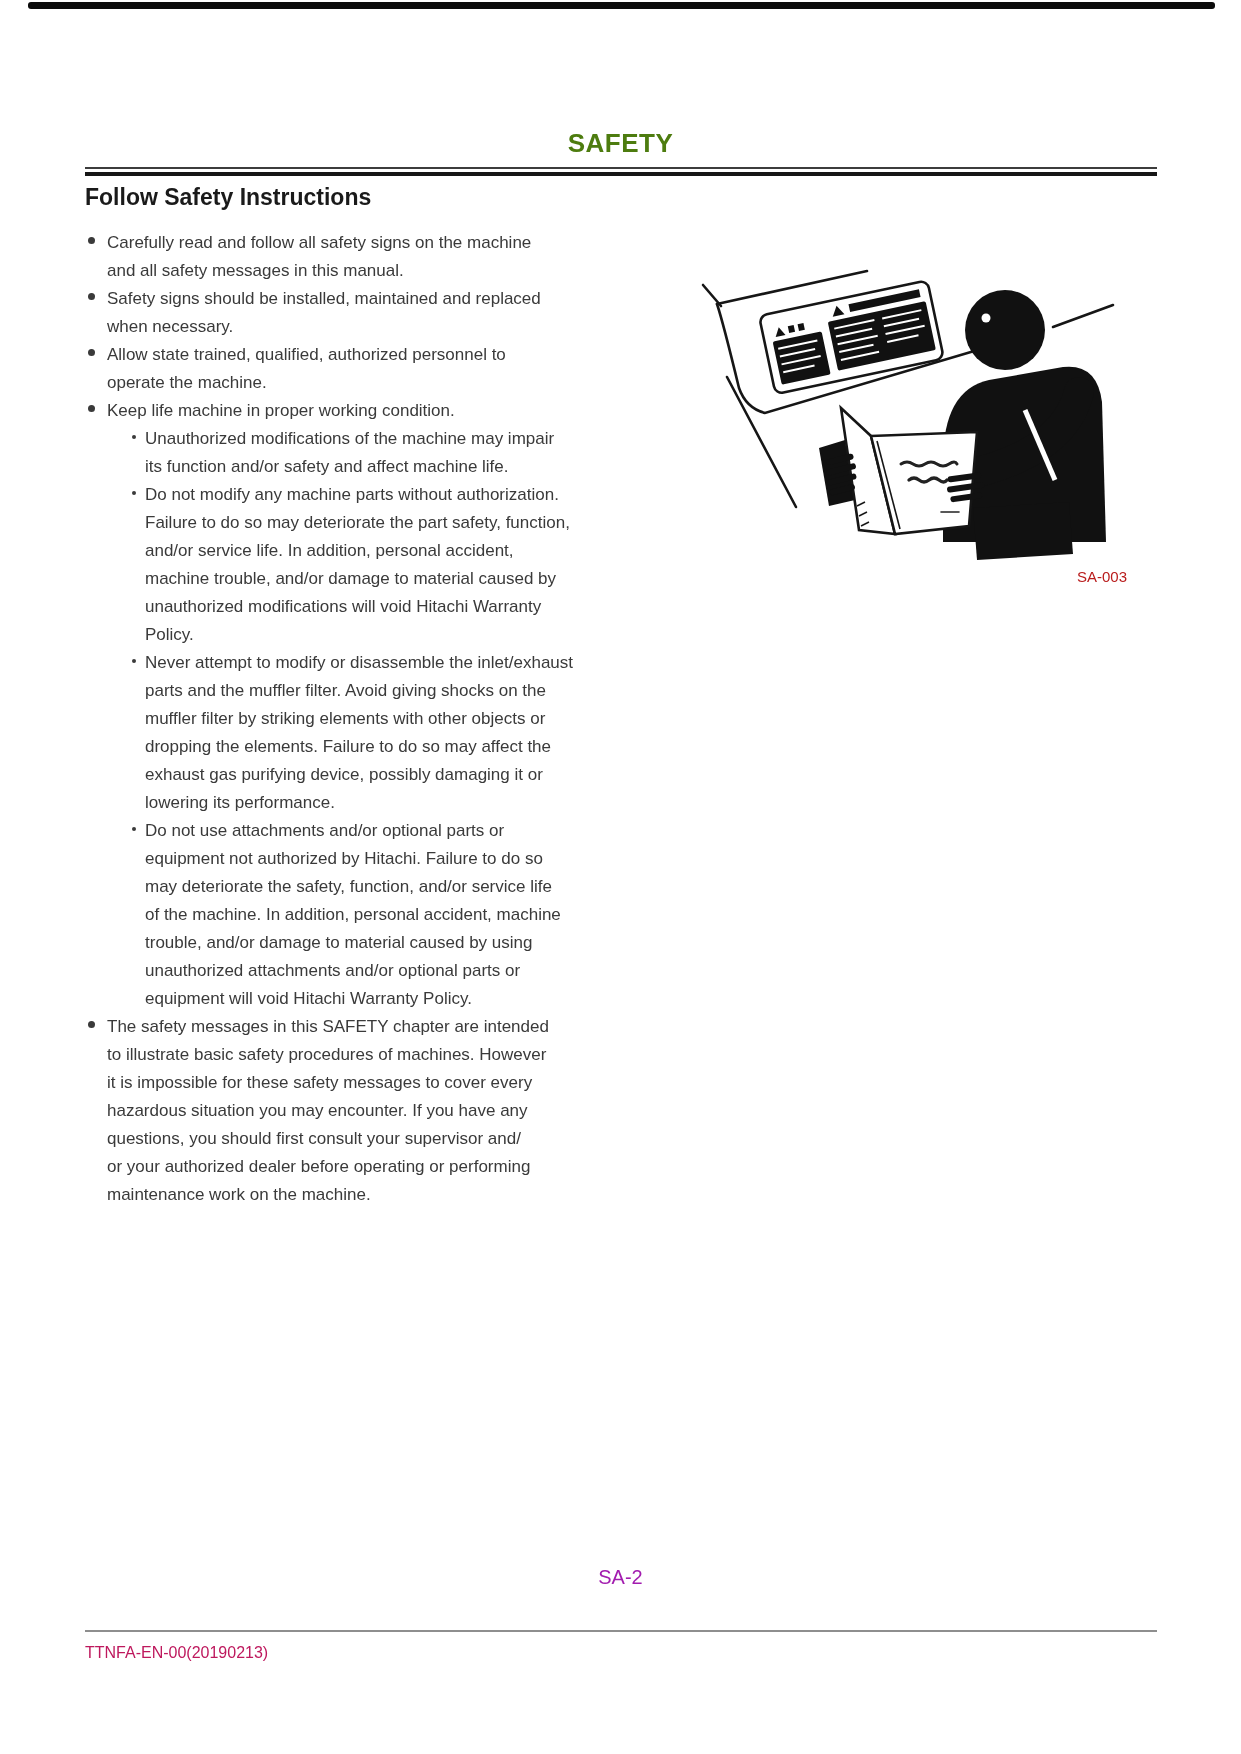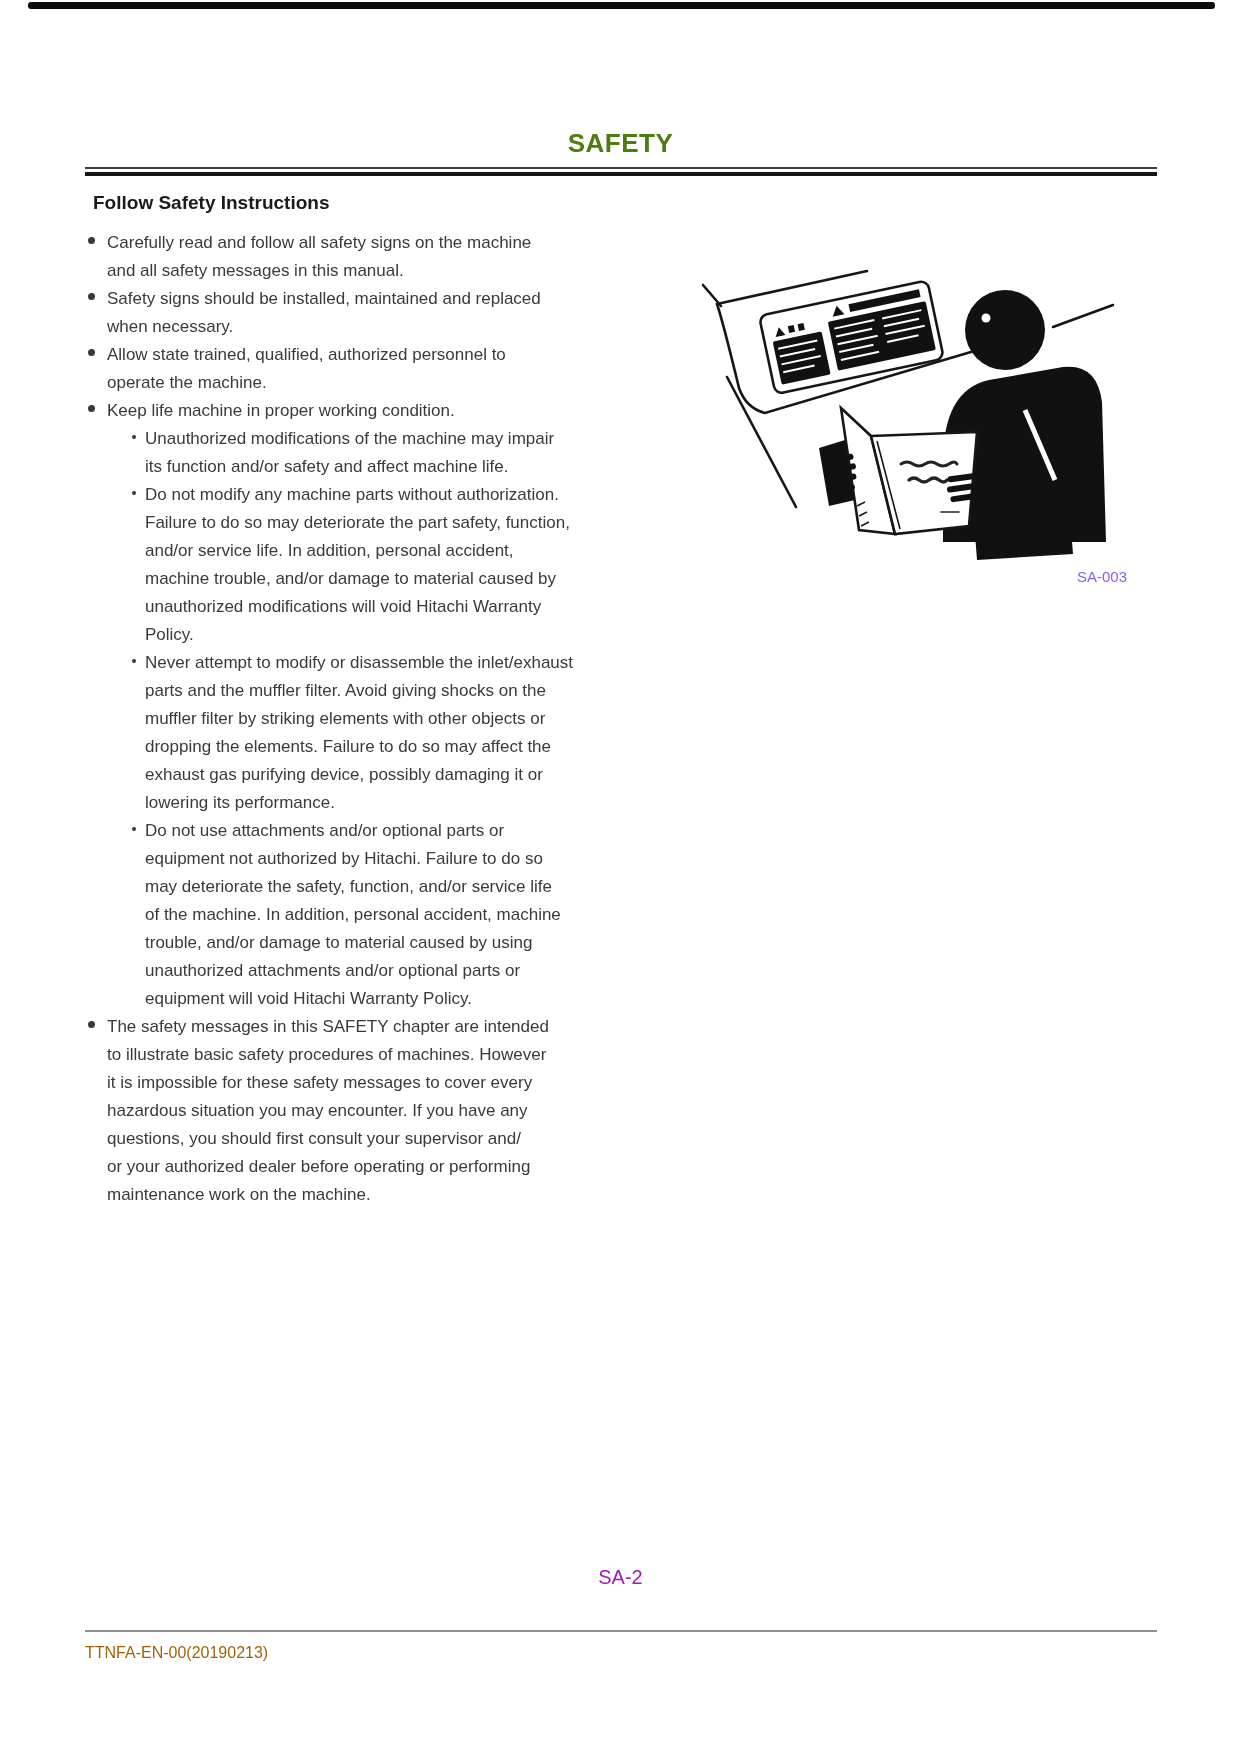--- a/index.html
+++ b/index.html
@@ -9,41 +9,41 @@
     overflow:hidden;
   }
   .scan-bar{position:absolute;left:28px;top:2px;width:1187px;height:7px;background:#0b0b0b;border-radius:3px;}
   .page-title{
     position:absolute;left:0;top:128px;width:1241px;text-align:center;
     font-size:26px;font-weight:bold;color:#4d7c0f;letter-spacing:0.5px;margin:0;
   }
   .rule-thin{position:absolute;left:85px;top:167px;width:1072px;height:2px;background:#3c3c3c;}
   .rule-thick{position:absolute;left:85px;top:172px;width:1072px;height:4px;background:#161616;}
   .section-title{
-    position:absolute;left:85px;top:184px;margin:8px;
-    font-size:19px;font-weight:bold;color:#1a1a1a;
+    position:absolute;left:85px;top:184px;margin:0;
+    font-size:23px;font-weight:bold;color:#1a1a1a;
   }
   .text-col{
     position:absolute;left:85px;top:229px;width:525px;
     font-size:17px;line-height:28px;color:#3a3a3a;
   }
   ul{list-style:none;margin:0;padding:0;}
   .l1{position:relative;padding-left:22px;}
   .l1::before{content:"";position:absolute;left:3px;top:8px;width:7px;height:7px;border-radius:50%;background:#3a3a3a;}
   .l2-list{margin-left:22px;}
   .l2{position:relative;padding-left:16px;}
   .l2::before{content:"";position:absolute;left:3px;top:10px;width:4px;height:4px;border-radius:50%;background:#3a3a3a;}
   .li-text{white-space:pre-line;}
   .figure{position:absolute;left:643px;top:250px;width:522px;height:348px;}
   .figure svg{display:block;}
   .figure-caption{
-    position:absolute;right:38px;top:318px;font-size:15px;color:#8b5cf6;
+    position:absolute;right:38px;top:318px;font-size:15px;color:#b91c1c;
   }
   .footer-rule{position:absolute;left:85px;top:1630px;width:1072px;height:2px;background:#8e8e8e;}
-  .footer-code{position:absolute;left:85px;top:1644px;font-size:16px;color:#a16207;}
+  .footer-code{position:absolute;left:85px;top:1644px;font-size:16px;color:#be185d;}
   .footer-page{position:absolute;left:0;top:1566px;width:1241px;text-align:center;font-size:20px;color:#a21caf;}
 </style>
 </head>
 <body>
 
 <div class="scan-bar"></div>
 
 <h1 class="page-title">SAFETY</h1>
 <div class="rule-thin"></div>
 <div class="rule-thick"></div>

